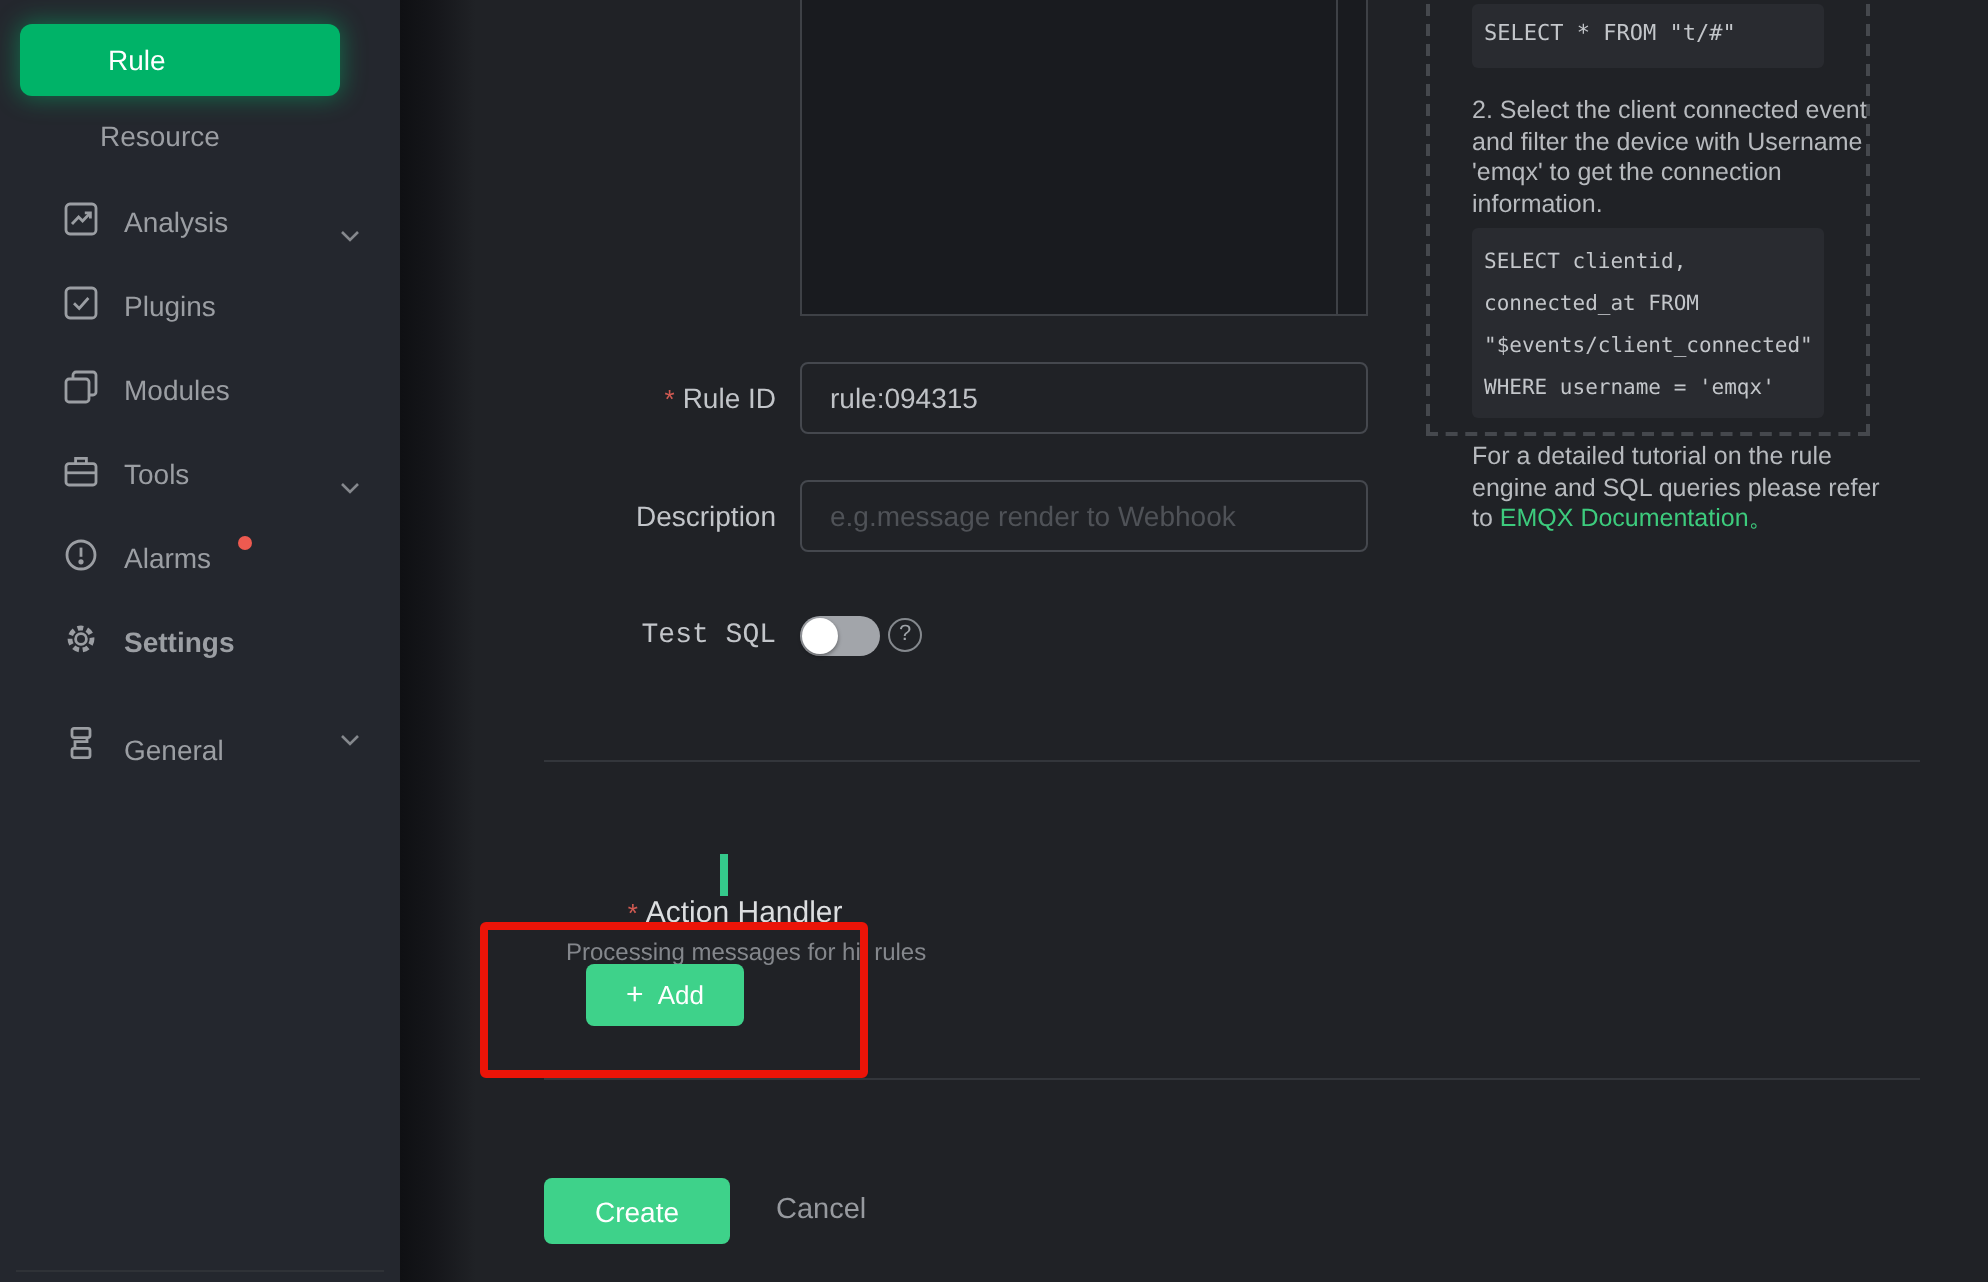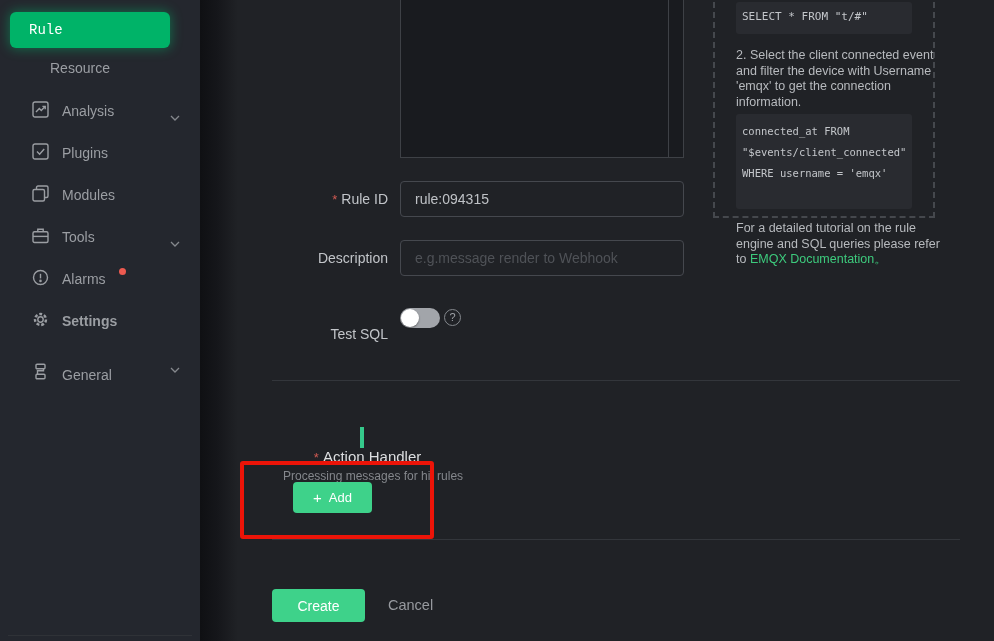--- a/index.html
+++ b/index.html
@@ -3,22 +3,22 @@
 <meta charset="utf-8">
 <style>
   html,body{margin:0;padding:0;background:#202226;overflow:hidden;}
   .stage{position:relative;width:994px;height:641px;overflow:hidden;background:#202226;
          font-family:"Liberation Sans",sans-serif;}
   
   .sidebar{position:absolute;left:0;top:0;width:200px;height:641px;background:#24272e;z-index:2;}
   .gutter{position:absolute;left:200px;top:0;width:38px;height:641px;z-index:1;
           background:linear-gradient(to right,#0f1013 0%,#15161a 45%,#202226 100%);}
   .rule-btn{position:absolute;left:10px;top:12px;width:160px;height:36px;background:#00b368;
-            border-radius:6px;color:#ffffff;font-size:14px;line-height:36px;padding-left:19px;
-            box-sizing:border-box;box-shadow:0 0 12px 1px rgba(0,190,110,.45);cursor:pointer;font-family:Liberation Mono, monospace;}
+            border-radius:6px;color:#ffffff;font-size:14px;line-height:36px;padding-left:44px;
+            box-sizing:border-box;box-shadow:0 0 12px 1px rgba(0,190,110,.45);cursor:pointer;}
   .sub-item{position:absolute;left:0;width:200px;height:40px;line-height:40px;padding-left:50px;
             box-sizing:border-box;color:#9b9ea3;font-size:14px;cursor:pointer;}
   .nav-item{position:absolute;left:0;width:200px;height:41px;display:flex;align-items:center;
             padding-left:32px;box-sizing:border-box;color:#9b9ea3;font-size:14px;gap:13px;cursor:pointer;}
   .nav-item .chev{position:absolute;right:20px;top:18px;}
   .alarm-dot{width:7px;height:7px;border-radius:50%;background:#ed5a50;align-self:flex-start;
              margin-top:10px;margin-left:0px;}
   .sidebar-divider{position:absolute;left:8px;top:635px;width:184px;height:1px;background:#2f3237;}
   
   .editor{position:absolute;left:400px;top:-8px;width:284px;height:166px;border:1px solid #3e4146;
@@ -167,21 +167,21 @@
   <div class="form-label" style="top:191px;">
     <span class="req">*</span><span>Rule ID</span>
   </div>
   <input class="text-input" style="top: 181px;" value="rule:094315">
 
   <div class="form-label" style="top:250px;">
     <span>Description</span>
   </div>
   <input class="text-input" style="top: 240px;" placeholder="e.g.message render to Webhook">
 
-  <div class="form-label" style="top:326px;">
+  <div class="form-label" style="top:310px;font-family:Liberation Mono, monospace;">
     <span>Test SQL</span>
   </div>
   <div class="toggle">
     <div class="toggle-knob"></div>
   </div>
   <div class="help-circle">?</div>
 
   <div class="divider" style="top:380px;"></div>
 
   <div class="section-head">
@@ -204,20 +204,21 @@
   <button class="btn-green create-btn">Create</button>
   <div class="cancel-link">Cancel</div>
 
   <div class="dashed-box"></div>
 
   <div class="code-block code1">SELECT * FROM "t/#"</div>
 
   <div class="help-para para1">2. Select the client connected event and filter the device with Username 'emqx' to get the connection information.</div>
 
   <div class="code-block code2">
+    <div>SELECT clientid,</div>
     <div>connected_at FROM</div>
     <div>"$events/client_connected"</div>
     <div>WHERE username = 'emqx'</div>
   </div>
 
   <div class="help-para para2">
     <span>For a detailed tutorial on the rule engine and SQL queries please refer to </span><span class="green-link">EMQX Documentation</span><span class="green-link">。</span>
   </div>
 
 </div>

